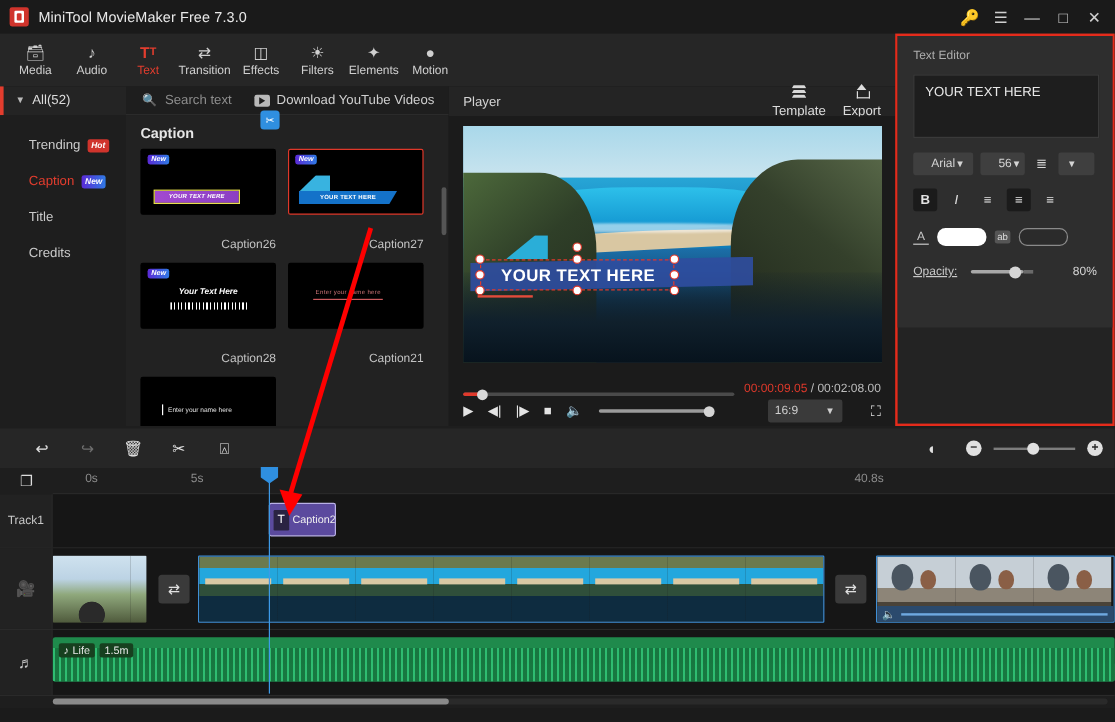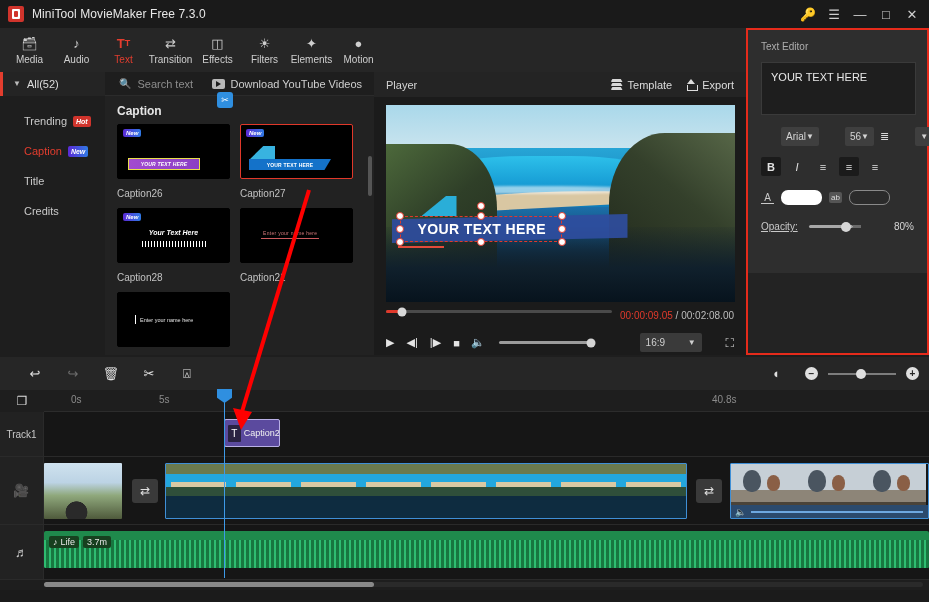--- a/index.html
+++ b/index.html
@@ -91,21 +91,21 @@
 
   .items-area { flex: 1; background: #222; position: relative; overflow: hidden; }
   .items-title { font-size: 12px; font-weight: bold; color: #e6e6e6; padding: 8px 0 6px 12px; }
   .grid { display: flex; flex-wrap: wrap; gap: 9px 10px; padding: 0 12px; }
   .cap-cell { width: 113px; }
   .cap-thumb {
     width: 113px; height: 55px; background: #000; border-radius: 2px; position: relative;
     overflow: hidden; border: 1px solid #000;
   }
   .cap-thumb.sel { border: 1px solid #e0382a; }
-  .cap-label { text-align: left; font-size: 10px; color: #c2c2c2; padding-top: 9px; }
+  .cap-label { text-align: right; font-size: 10px; color: #c2c2c2; padding-top: 20px; }
   .mini-new {
     position: absolute; left: 5px; top: 4px; font-size: 6px; color: #fff; font-style: italic;
     font-weight: bold; padding: 1px 3px; border-radius: 2px;
     background: linear-gradient(90deg,#5b2ad6,#2f7ae5);
   }
   .t26-bar {
     position: absolute; left: 10px; bottom: 8px; width: 72px; height: 12px;
     background: linear-gradient(90deg,#a24ad0,#8b3fc4); border: 1px solid #e8e04c;
     display: flex; align-items: center; justify-content: center;
   }
@@ -144,21 +144,21 @@
   .lib-scroll {
     position: absolute; right: 2px; top: 60px; width: 4px; height: 40px;
     background: #555; border-radius: 2px;
   }
 
   
   .player { position: absolute; left: 374px; top: 72px; width: 372px; height: 283px; background: #1b1b1b; }
   .player-head { height: 25px; display: flex; align-items: center; background: #242424; }
   .player-head .ptitle { font-size: 11px; color: #d4d4d4; padding-left: 12px; }
   .phead-right { margin-left: auto; display: flex; align-items: center; gap: 14px; padding-right: 12px; }
-  .phead-btn { display: flex; align-items: center; gap: 5px; font-size: 11px; color: #dcdcdc; }
+  .phead-btn { display: flex; align-items: center; gap: 5px; font-size: 11px; color: #dcdcdc; flex-direction: column; }
   .stack-icon { width: 12px; height: 11px; position: relative; }
   .stack-icon i {
     position: absolute; left: 0; width: 12px; height: 3px; background: #d8d8d8;
     transform: skewY(0deg); border-radius: 1px;
     clip-path: polygon(15% 0, 85% 0, 100% 100%, 0 100%);
   }
   .stack-icon i:nth-child(1){ top: 0; }
   .stack-icon i:nth-child(2){ top: 4px; }
   .stack-icon i:nth-child(3){ top: 8px; }
   .exp-icon { width: 11px; height: 12px; position: relative; }
@@ -213,21 +213,21 @@
   .ov-sel {
     position: absolute; left: 8px; top: 6px; width: 162px; height: 26px;
     border: 1px dashed #e0392b;
   }
   .handle {
     position: absolute; width: 8px; height: 8px; border-radius: 50%;
     background: #fff; border: 1.5px solid #e0392b; transform: translate(-50%,-50%);
   }
 
   .pcontrols { height: 45px; padding: 0 12px; }
-  .seekrow { display: flex; align-items: flex-start; height: 20px; gap: 8px; }
+  .seekrow { display: flex; align-items: flex-end; height: 20px; gap: 8px; }
   .seekbar { position: relative; flex: 1; height: 3px; background: #4a4a4a; border-radius: 2px; }
   .seek-fill { position: absolute; left: 0; top: 0; height: 3px; width: 7%; background: #e0392b; border-radius: 2px; }
   .seek-knob { position: absolute; left: 7%; top: 50%; width: 9px; height: 9px; border-radius: 50%; background: #d8d8d8; transform: translate(-50%,-50%); }
   .timecode { font-size: 10px; color: #bdbdbd; white-space: nowrap; }
   .timecode .cur { color: #e0392b; }
   .btnrow { display: flex; align-items: center; height: 25px; gap: 12px; }
   .pbtn { color: #e4e4e4; font-size: 11px; display: flex; align-items: center; }
   .vol-slider { position: relative; width: 92px; height: 3px; background: #9b9b9b; border-radius: 2px; margin-left: 2px; }
   .vol-knob { position: absolute; right: 0; top: 50%; width: 9px; height: 9px; border-radius: 50%; background: #d4d4d4; transform: translate(50%,-50%); }
   .ratio-sel {
@@ -246,22 +246,22 @@
     font-size: 11px; color: #d8d8d8; background: #2b2b2b; }
   .tp-body { height: 243px; background: #2e2e2e; padding: 11px 13px 0 13px; }
   .tp-sec { font-size: 10px; color: #aeaeae; margin-bottom: 10px; }
   .tp-editor {
     width: 155px; height: 53px; background: #1e1e1e; border: 1px solid #3a3a3a;
     padding: 8px 9px; font-size: 11px; color: #e8e8e8;
   }
   .tp-row { display: flex; align-items: center; gap: 6px; margin-top: 12px; }
   .sel-box {
     height: 19px; background: #3f3f3f; border-radius: 2px; display: flex;
-    align-items: center; justify-content: space-between; padding: 0 5px;
-    font-size: 10px; color: #d4d4d4; margin-left: 20px;
+    align-items: center; justify-content: space-between; padding: 0 15px;
+    font-size: 10px; color: #d4d4d4;
   }
   .sel-font { width: 50px; }
   .sel-size { width: 37px; }
   .sel-blank { width: 30px; justify-content: flex-end; }
   .ls-icon { width: 16px; height: 14px; display:flex; align-items:center; justify-content:center; color:#d8d8d8; font-size:11px;}
   .fmt-row { display: flex; align-items: center; gap: 6px; margin-top: 11px; }
   .fmt-btn {
     width: 20px; height: 19px; display: flex; align-items: center; justify-content: center;
     font-size: 11px; color: #e2e2e2; border-radius: 2px;
   }
@@ -752,21 +752,21 @@
       </div>
       <div class="track-body">
         <div class="aclip">
           <div class="awave2"></div>
           <div class="awave"></div>
           <div class="aclip-tags">
             <span class="atag">
               <span>♪</span>
               <span>Life</span>
             </span>
-            <span class="atag">3.7m</span>
+            <span class="atag">1.5m</span>
           </div>
         </div>
       </div>
     </div>
 
     <div class="hscroll-track"></div>
     <div class="hscroll"></div>
   </div>
 
   <div class="playhead">

